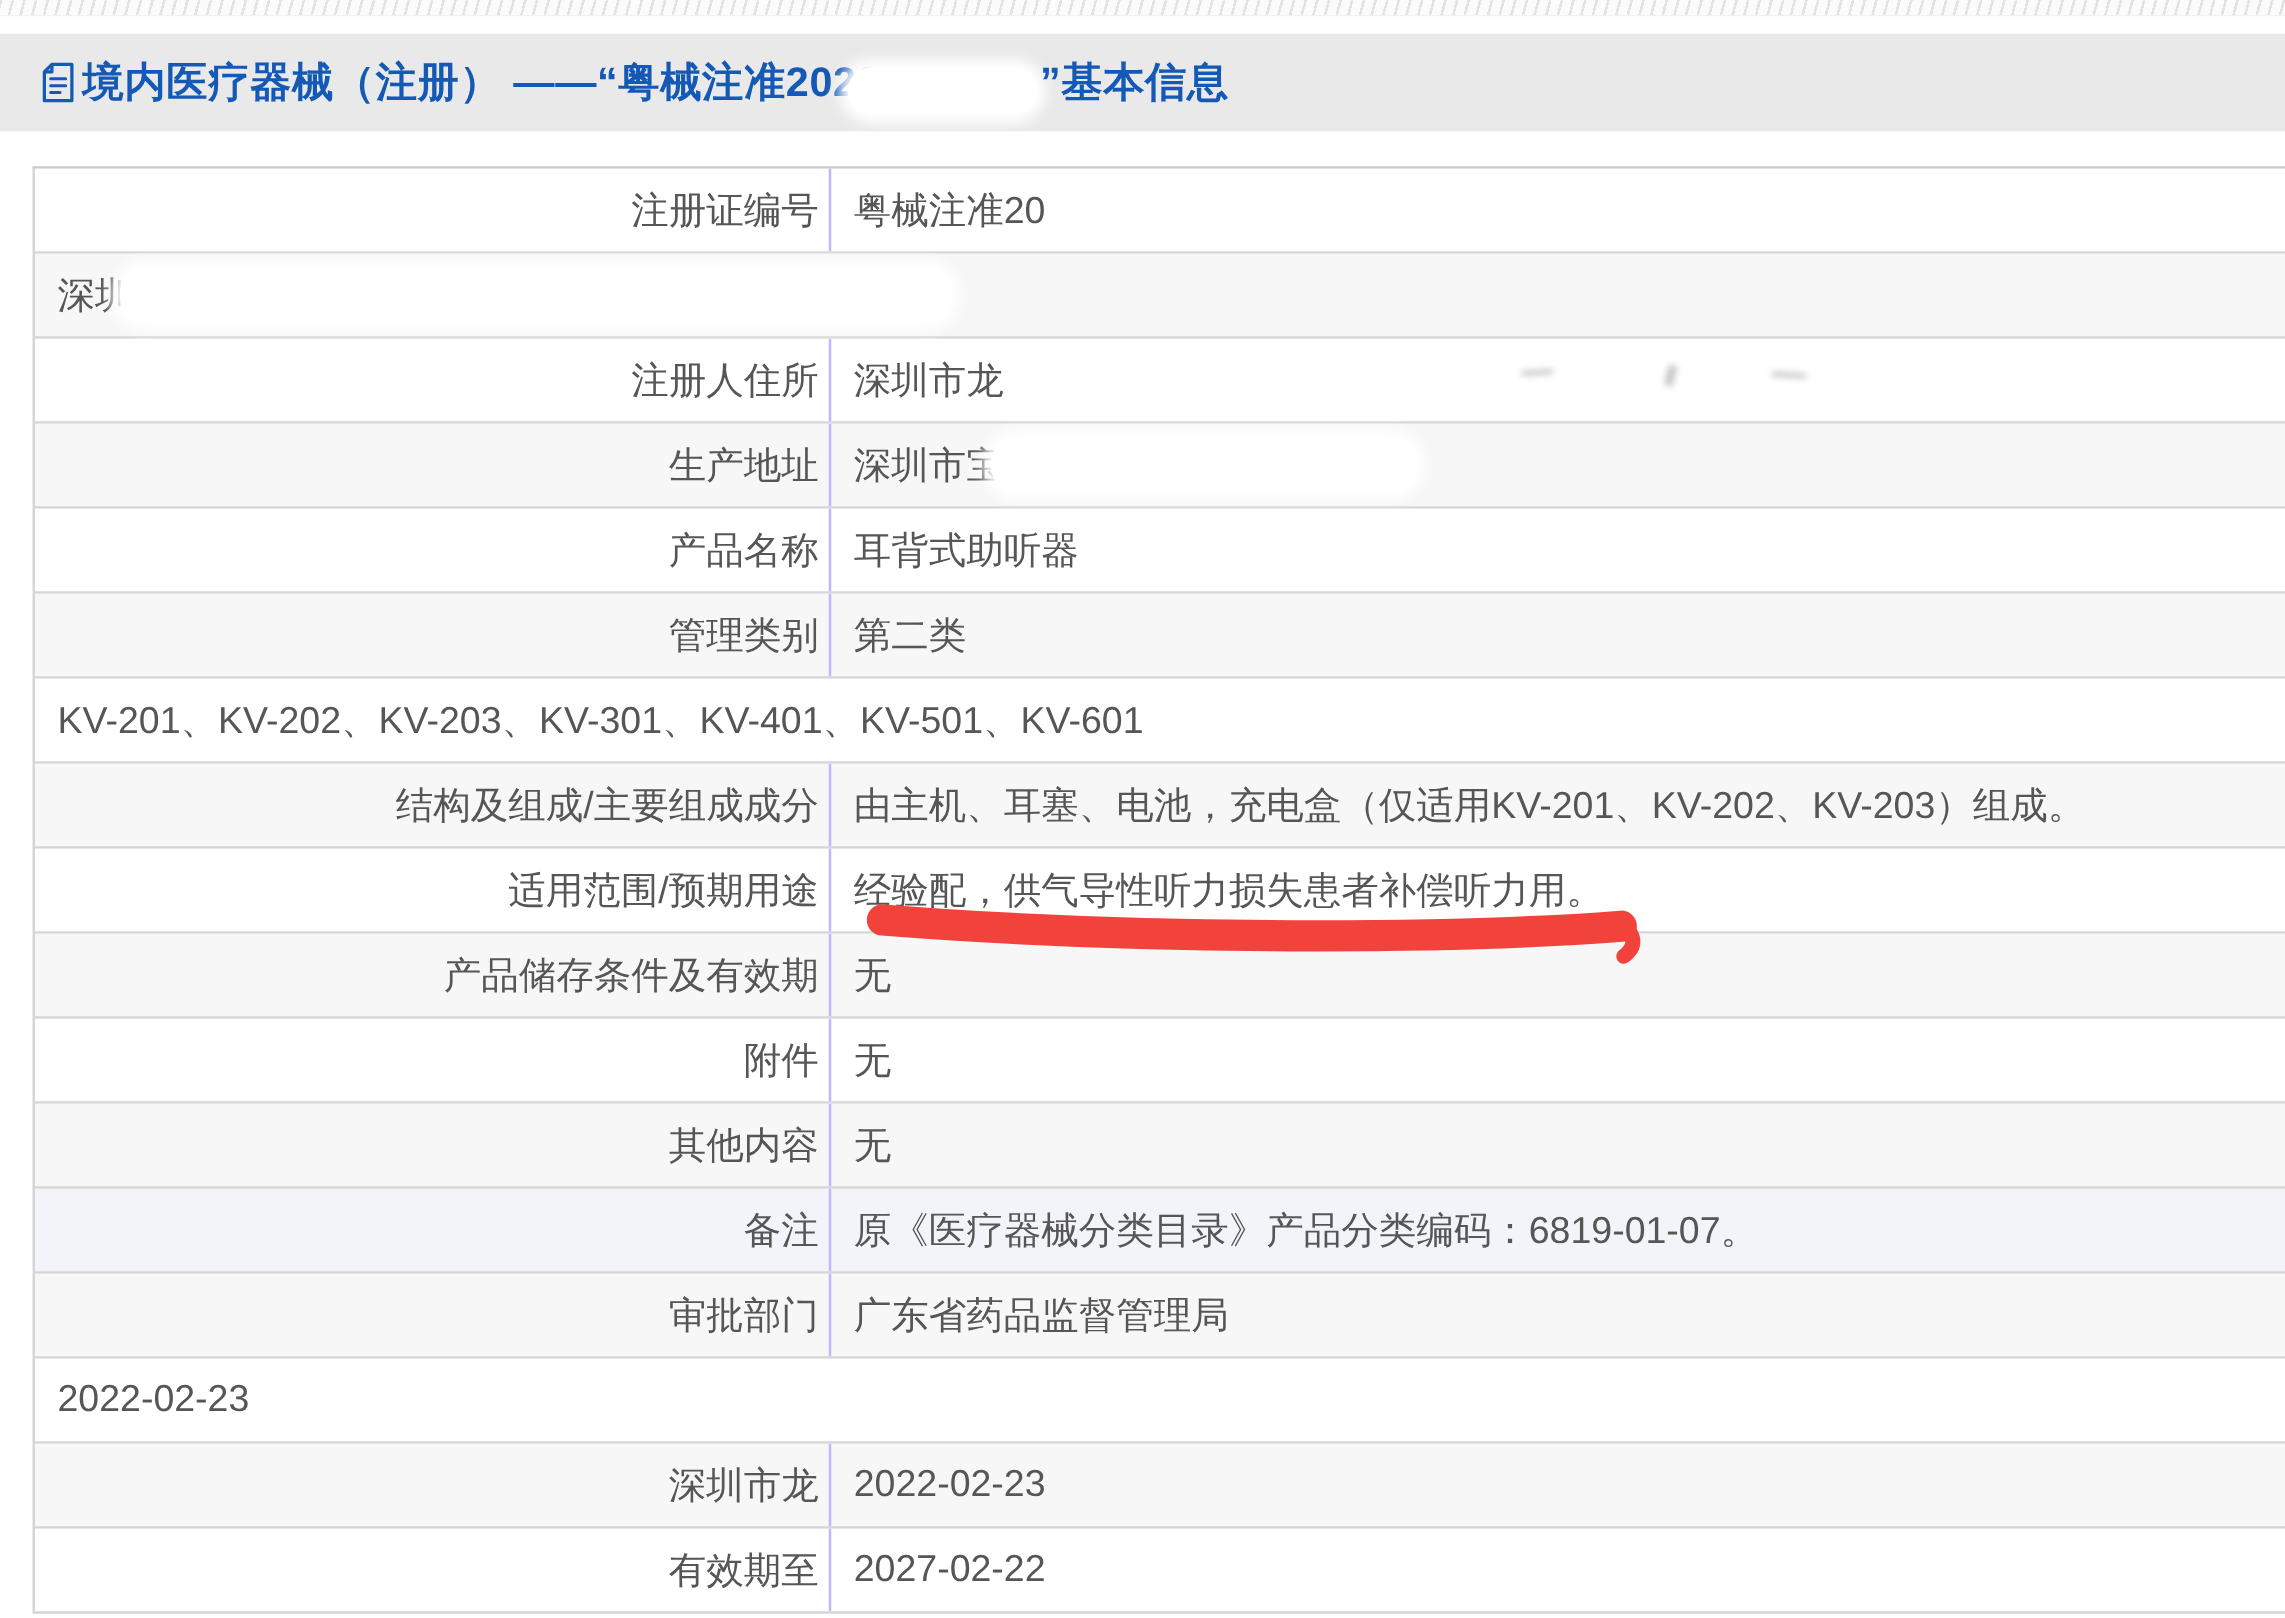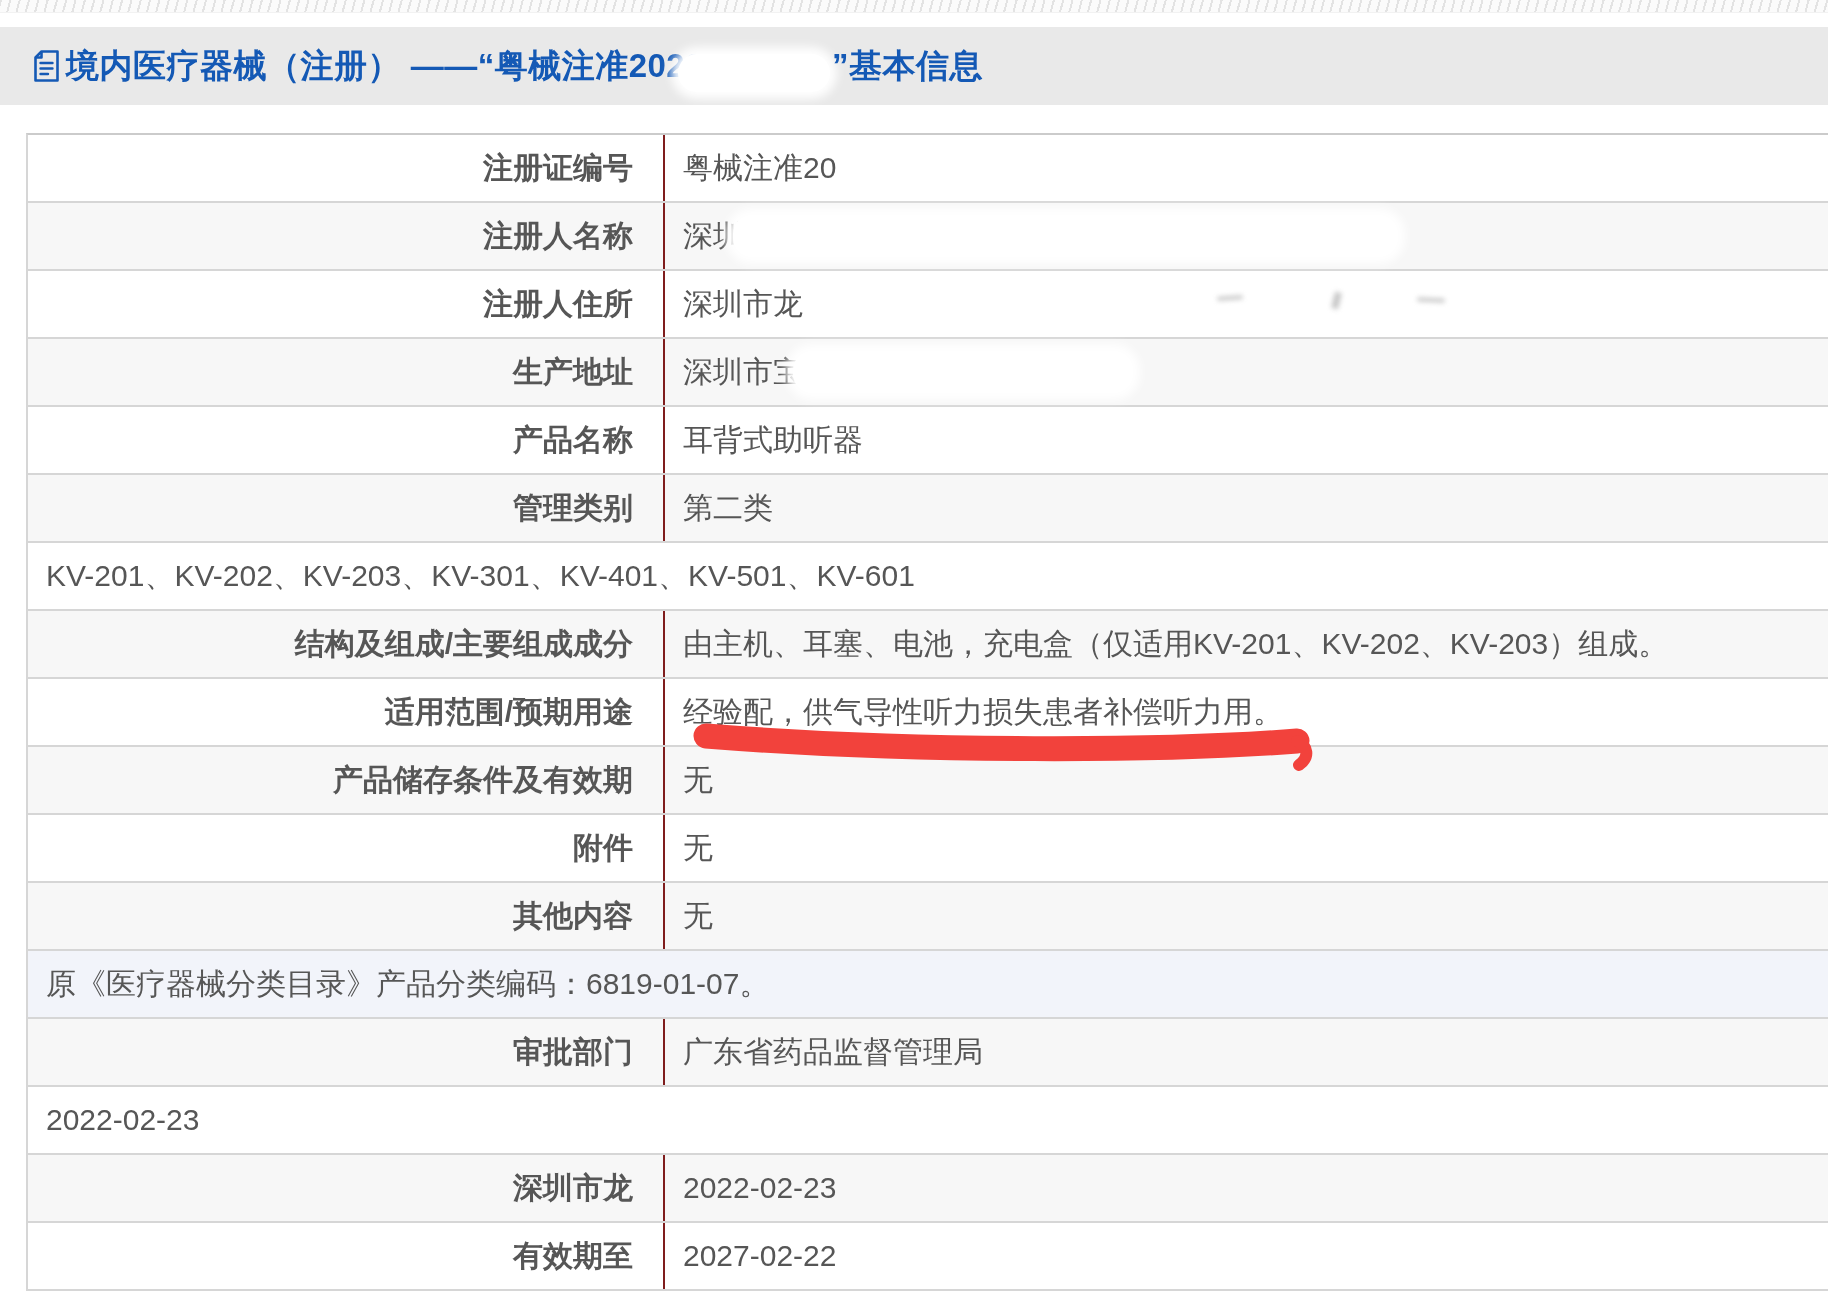--- a/index.html
+++ b/index.html
@@ -41,21 +41,21 @@
   }
   .row{
     display:flex;align-items:center;height:68px;box-sizing:border-box;
     border-bottom:2px solid #d6d6d6;background:#ffffff;white-space:nowrap;
   }
   .row.alt{background:#f7f7f7;}
   .row.hl{background:#f2f4fa;}
   .cell{height:100%;display:flex;align-items:center;box-sizing:border-box;}
   .label{
     flex:0 0 637px;width:637px;justify-content:flex-end;
-    padding-right:30px;border-right:2px solid #7f1d1d;text-align:right;font-weight:bold;
+    padding-right:8px;border-right:2px solid #c4b5fd;text-align:right;
   }
   .value{flex:1 1 auto;padding-left:18px;position:relative;}
   
   .g{position:absolute;top:50%;background:#8f8f8f;filter:blur(2.5px);opacity:.5;border-radius:2px;}
   .g1{left:552px;width:26px;height:4px;transform:translateY(-8px) rotate(-4deg);}
   .g2{left:668px;width:7px;height:17px;transform:translateY(-12px) rotate(14deg);}
   .g3{left:752px;width:28px;height:4px;transform:translateY(-6px) rotate(3deg);}
   
   .marker{position:absolute;top:0;left:0;pointer-events:none;z-index:5;}
 </style>
@@ -81,21 +81,20 @@
 
 <main class="tbl" id="tbl">
   <div class="row">
     <div class="cell label">注册证编号</div>
     <div class="cell value">
         <span class="vtext">粤械注准20</span>
       </div>
   </div>
 
   <div class="row alt">
-    <div class="cell label">注册人名称</div>
     <div class="cell value">
         <span class="vtext">深圳</span>
         <span class="patch rpatch" style="width: 665px;"></span>
       </div>
   </div>
 
   <div class="row">
     <div class="cell label">注册人住所</div>
     <div class="cell value">
         <span class="vtext">深圳市龙</span>
@@ -162,20 +161,21 @@
   </div>
 
   <div class="row alt">
     <div class="cell label">其他内容</div>
     <div class="cell value">
         <span class="vtext">无</span>
       </div>
   </div>
 
   <div class="row hl">
+    <div class="cell label">备注</div>
     <div class="cell value">
         <span class="vtext">原《医疗器械分类目录》产品分类编码：6819-01-07。</span>
       </div>
   </div>
 
   <div class="row alt">
     <div class="cell label">审批部门</div>
     <div class="cell value">
         <span class="vtext">广东省药品监督管理局</span>
       </div>

